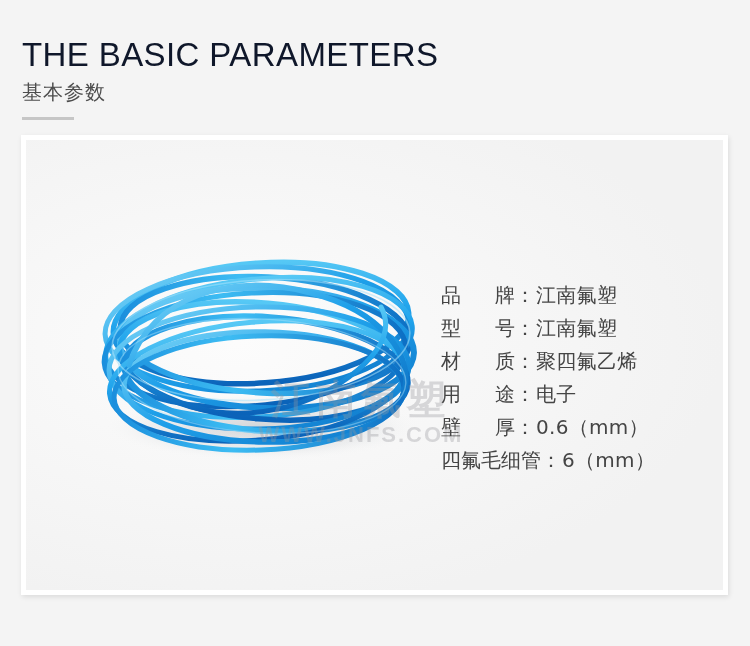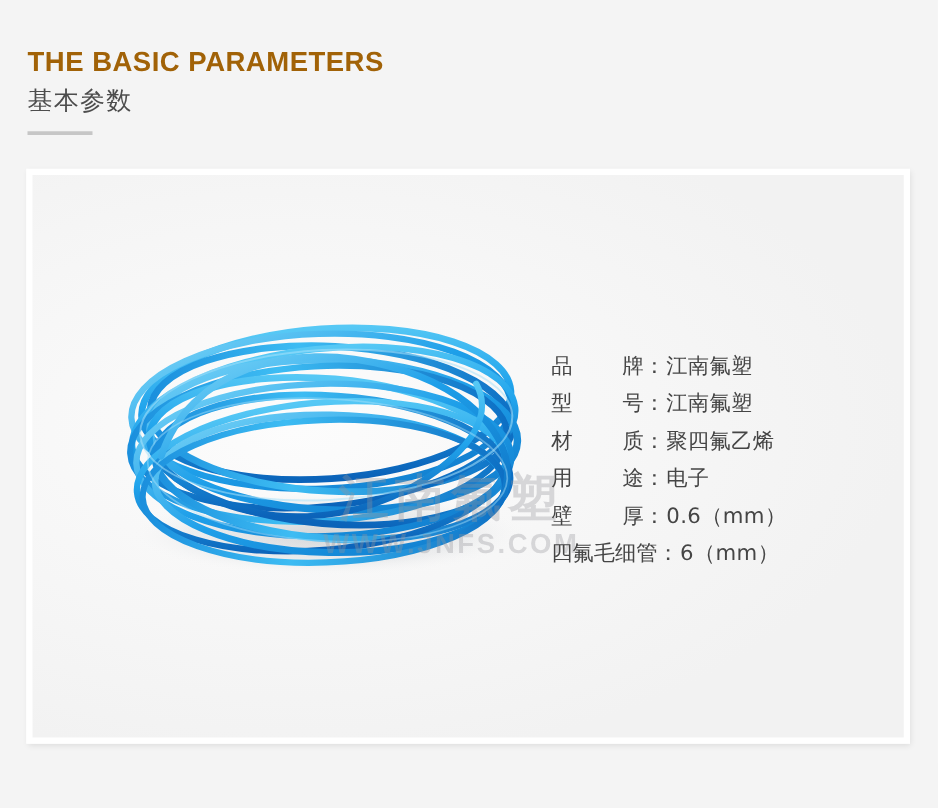--- a/index.html
+++ b/index.html
@@ -17,24 +17,24 @@
 
   
   .header {
     position: absolute;
     left: 22px;
     top: 38px;
     width: 600px;
   }
   .header-title {
     font-family: "Liberation Sans", "DejaVu Sans", sans-serif;
-    font-size: 22px;
-    font-weight: bold;
+    font-size: 33px;
+    font-weight: normal;
     letter-spacing: 0.4px;
-    color: #a16207;
+    color: #0f172a;
     line-height: 1.05;
     white-space: nowrap;
   }
   .header-subtitle {
     margin-top: 7px;
     font-family: "DejaVu Sans", "Liberation Sans", sans-serif;
     font-size: 20px;
     color: #4d4d4d;
     letter-spacing: 1px;
     line-height: 1.2;
@@ -109,21 +109,21 @@
   .specs {
     position: absolute;
     left: 415px;
     top: 145px;
     width: 260px;
   }
   .spec-row {
     display: flex;
     align-items: flex-end;
     font-family: "DejaVu Sans", "Liberation Sans", sans-serif;
-    font-size: 17px;
+    font-size: 20px;
     color: #454545;
     line-height: 1;
     margin-bottom: 13px;
     white-space: nowrap;
   }
   .spec-label {
     display: inline-block;
     min-width: 74px;
     text-align: justify;
     text-align-last: justify;

